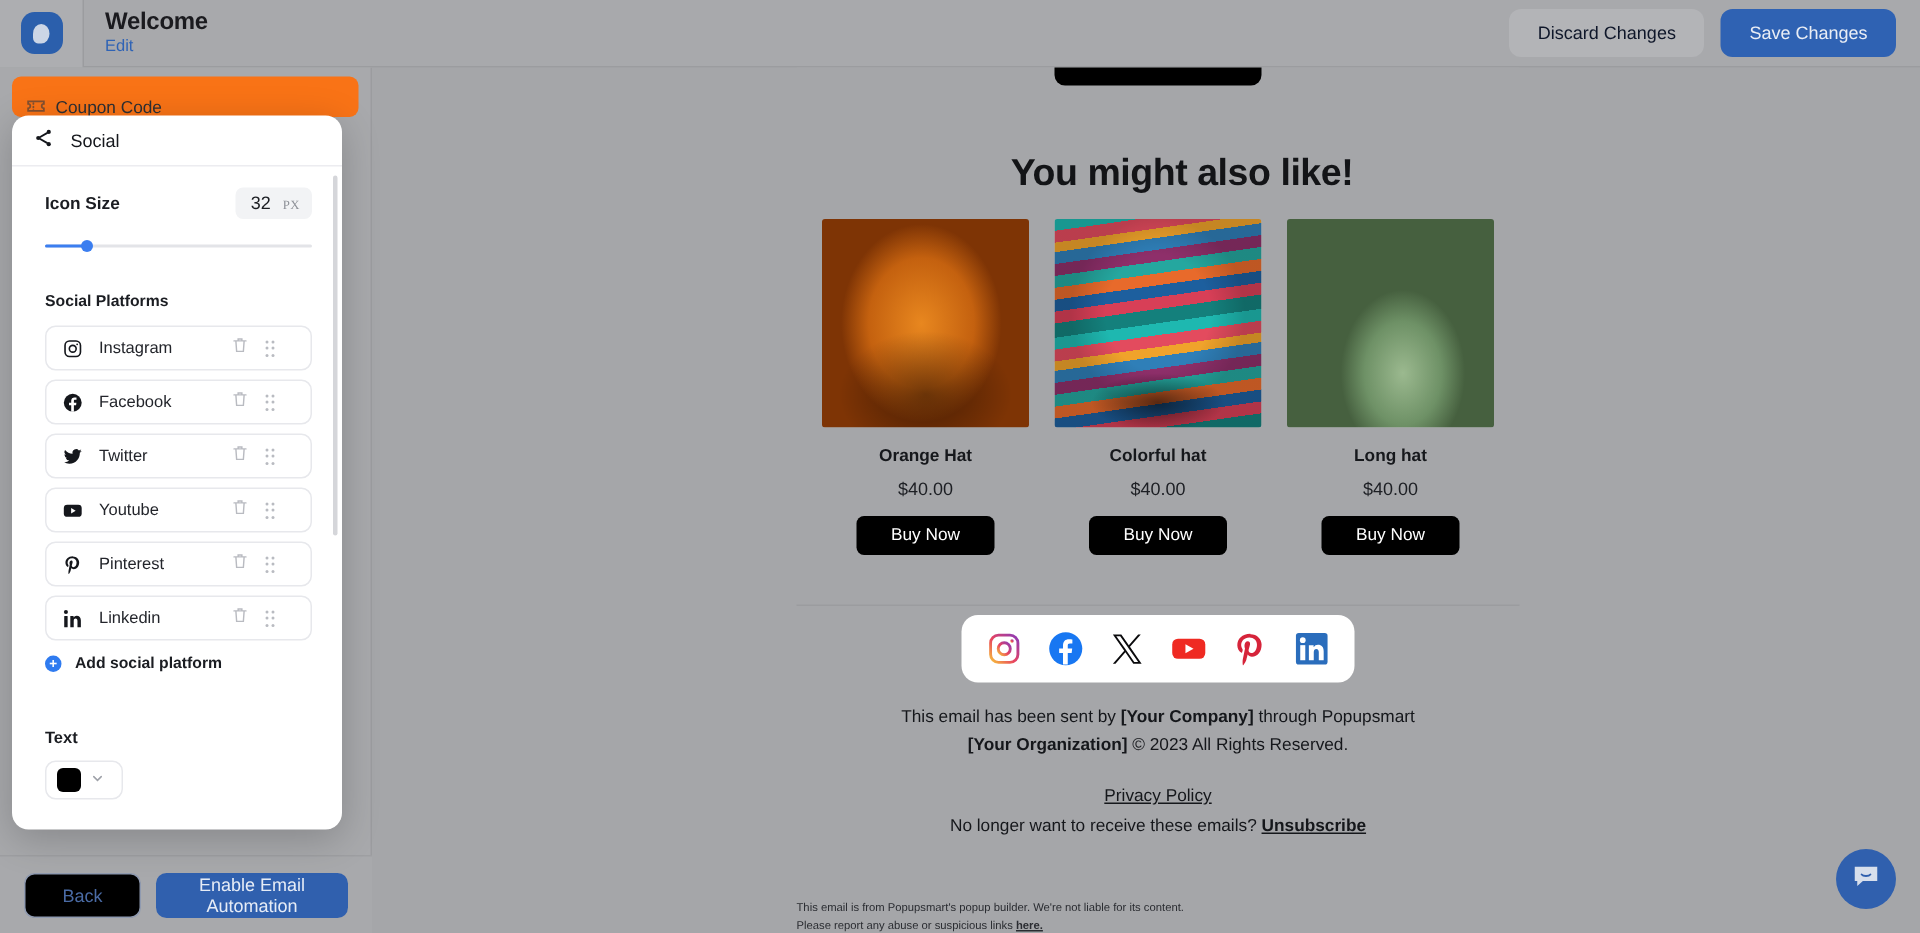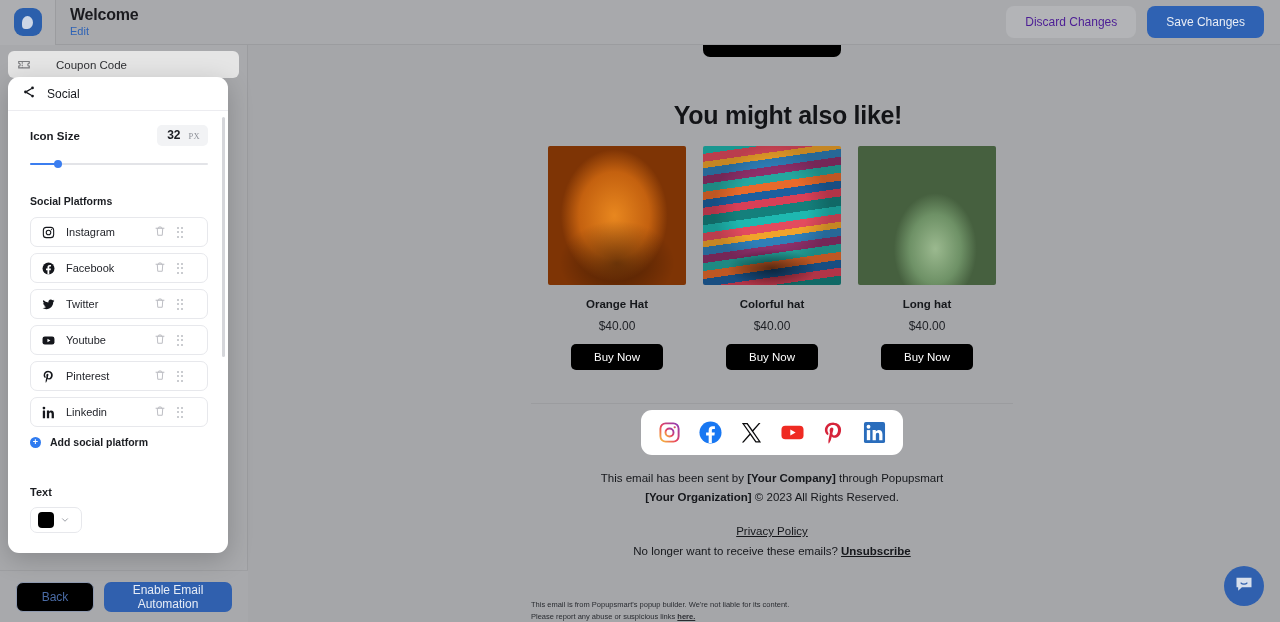--- a/index.html
+++ b/index.html
@@ -27,36 +27,36 @@
   .logo-circle{
     width:28px;height:28px;border-radius:9px;background:#2b5fac;
     display:flex;align-items:center;justify-content:center;
   }
   .logo-inner{ width:11px;height:13px;border-radius:50% 50% 50% 30%;background:#ccd6e6; }
   .title-wrap{ margin-left:14px; }
   .title-wrap .t1{ font-size:16px; font-weight:bold; color:#1b1b1f; line-height:18px; letter-spacing:-.2px;}
   .title-wrap .t2{ font-size:11px; color:#2f63b5; line-height:15px; }
   .topbar-actions{ margin-left:auto; display:flex; align-items:center; gap:11px; padding-right:16px; }
   .btn-discard{
-    background:#b3b4b7; color:#4c1d95; font-size:12px; padding:9px 19px;
+    background:#b3b4b7; color:#0f172a; font-size:12px; padding:9px 19px;
     border-radius:8px; border:none; font-weight:500;
   }
   .btn-save{
     background:#2f62b3; color:#e9edf5; font-size:12px; padding:9px 19px;
     border-radius:8px; border:none; font-weight:500;
   }
 
   
   .sidebar{
     position:absolute; top:45px; left:0; width:248px; height:577px;
     background:#a8a9ac; border-right:1px solid #9b9c9f;
   }
   .side-row{
-    margin:6px 8px 0 8px; height:27px; display:flex; align-items:center; gap:25px;
-    padding:0 9px; border-radius:6px; background:#e5e5e5; font-size:11.5px; color:#2e2f33;
+    margin:6px 8px 0 8px; height:27px; display:flex; align-items:flex-end; gap:6px;
+    padding:0 9px; border-radius:6px; background:#f97316; font-size:11.5px; color:#2e2f33;
   }
   .side-row .ic{ width:14px;height:14px;display:flex;align-items:center;justify-content:center;opacity:.62; }
   .side-footer{
     position:absolute; bottom:0; left:0; width:248px; height:52px;
     background:#a8a9ac; display:flex; align-items:center; gap:10px; padding:0 16px;
     border-top:1px solid #9e9fa2;
   }
   .btn-back{
     flex:0 0 78px; height:30px; border:1px solid #8f9ab0; border-radius:7px;
     background:#000000; color:#4a6ba5; font-size:12px; display:flex;
@@ -84,21 +84,21 @@
   .modal-scroll{
     position:absolute; right:3px; top:6px; width:3px; height:240px;
     border-radius:2px; background:#d5d6da;
   }
   .row-label{ display:flex; align-items:center; justify-content:space-between; }
   .lbl{ font-size:11.5px; font-weight:bold; color:#1b1d22; }
   .size-pill{
     display:flex; align-items:baseline; gap:8px; background:#f2f3f5;
     padding:3px 8px 4px 10px; border-radius:5px;
   }
-  .size-val{ font-size:12px; font-weight:bold; color:#1b1d22; }
+  .size-val{ font-size:12px; font-weight:normal; color:#1b1d22; }
   .size-unit{ font-size:8.5px; color:#8d9097; letter-spacing:.3px;font-family:Liberation Serif, serif; }
 
   .slider{ position:relative; margin-top:13px; height:10px; }
   .slider-track{
     position:absolute; top:4px; left:0; right:0; height:2px;
     background:#e3e4e8; border-radius:2px;
   }
   .slider-fill{
     position:absolute; top:4px; left:0; width:16%; height:2px;
     background:#3b7ef0; border-radius:2px;

